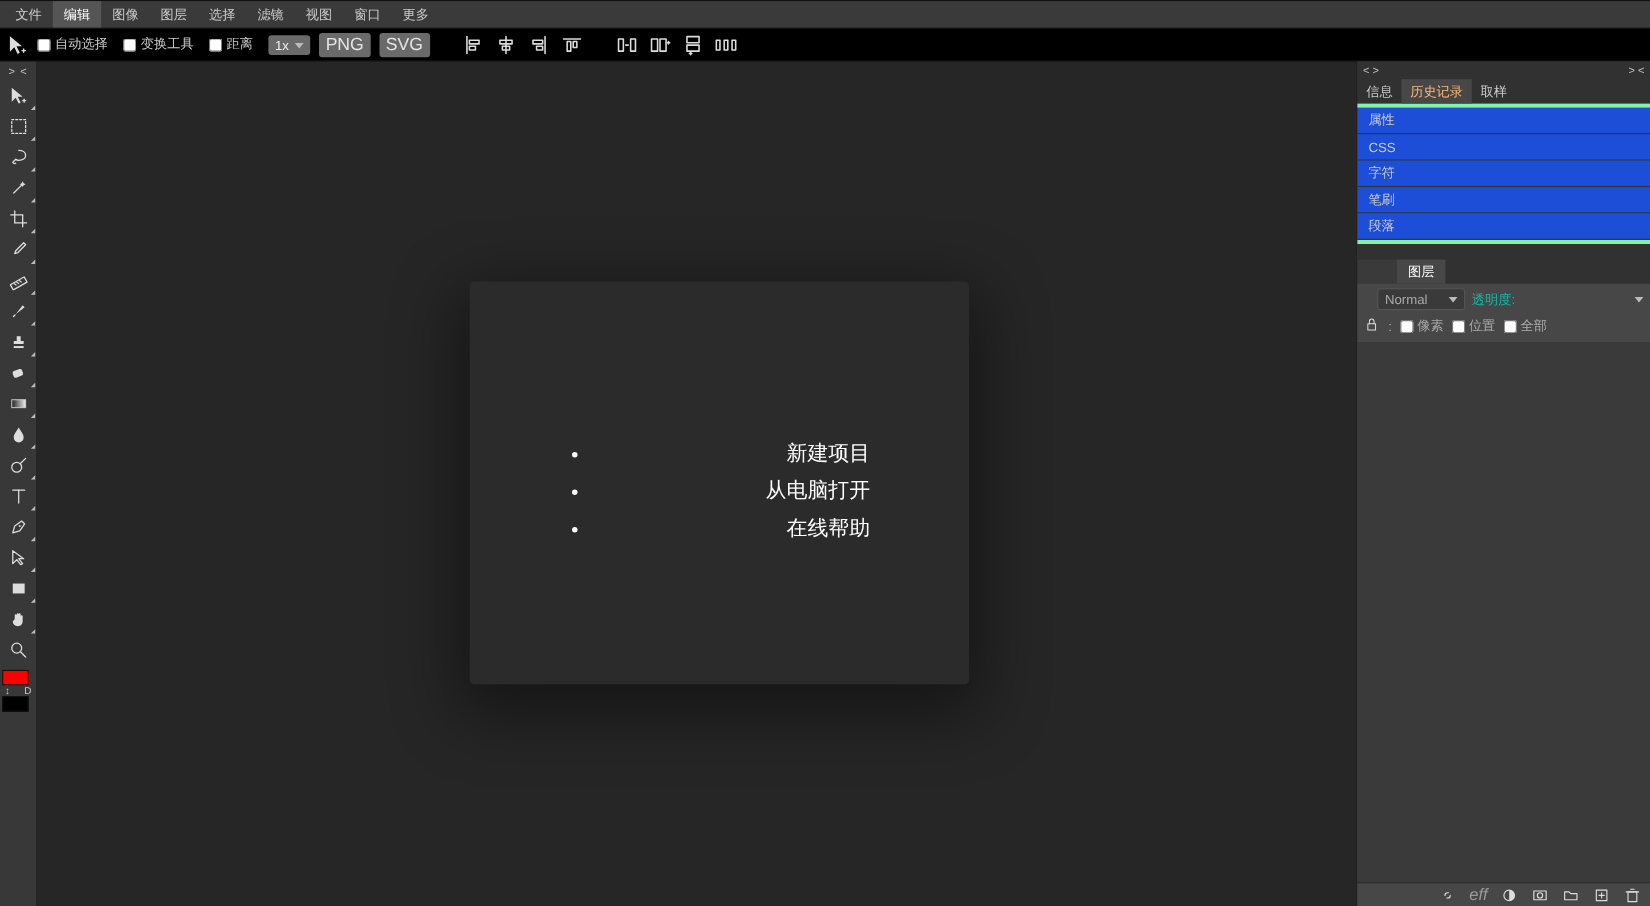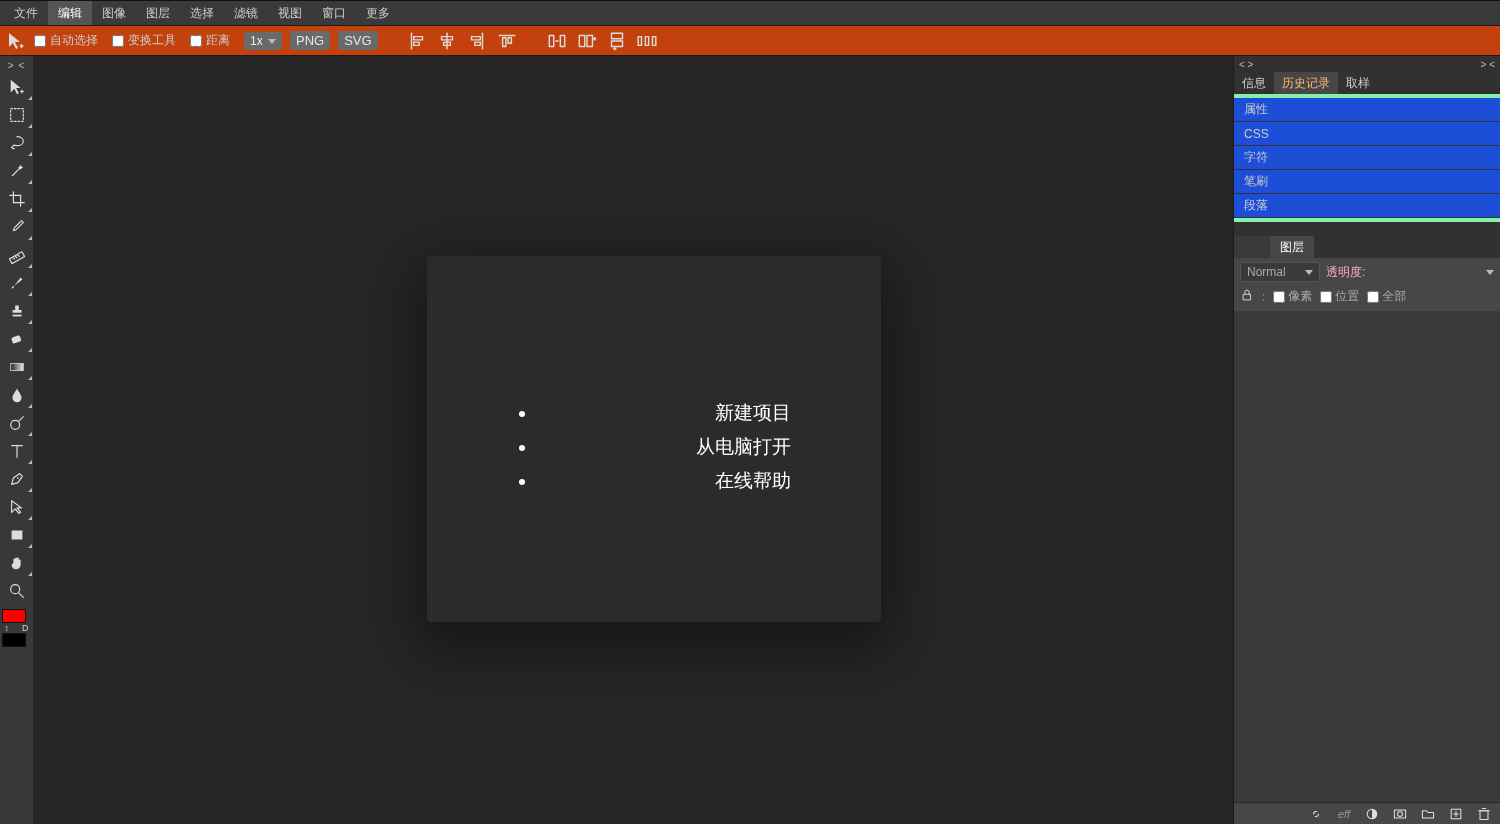--- a/index.html
+++ b/index.html
@@ -29,41 +29,41 @@
     cursor: pointer;
     color: #ccc;
   }
   .menu-item.active {
     background: #555;
     color: #fff;
   }
   
   .options-bar {
     height: 30px;
-    background: #c2410c;
+    background: #000000;
     display: flex;
     align-items: center;
     padding-left: 6px;
     gap: 8px;
     border-bottom: 1px solid #1a1a1a;
   }
   .opt-tool {
     width: 20px; height: 20px;
     display:flex;align-items:center;justify-content:center;
   }
   .chk { width:12px;height:12px;accent-color:#555; }
   .opt-label { color:#ccc; font-size:12px; margin-right:6px;}
   .opt-group {display:flex;align-items:center;gap:4px;}
   .zoom-btn {
     background:#6a6a6a;color:#eee;padding:2px 6px;border-radius:3px;
     font-size:12px;cursor:pointer;
   }
   .fmt-btn {
     background:#6a6a6a;color:#e5e5e5;padding:2px 6px;border-radius:3px;
-    font-size:13px;cursor:pointer;font-weight:500;
+    font-size:16px;cursor:pointer;font-weight:500;
   }
   .align-icon,.dup-icon,.dist-icon {
     width:22px;height:22px;display:flex;align-items:center;justify-content:center;
   }
   
   .main {
     display:flex; height: calc(824px - 56px);
   }
   .toolbox {
     width:33px; background:#383838;
@@ -154,31 +154,32 @@
   .layer-controls {
     background:#474747;padding:4px 6px 6px 6px;font-size:12px;color:#aaa;
     display:flex;flex-direction:column;gap:6px;
   }
   .blend-row {display:flex;align-items:center;gap:6px;}
   .blend-select {
     background:#3a3a3a;color:#aaa;border:1px solid #555;
     height:20px;padding:0 6px;font-size:12px;border-radius:3px;
     display:flex;align-items:center;gap:4px;min-width:80px;
     justify-content:space-between;
-  }
-  .opacity-label{color:#f9a8d4;}
+    margin-left:12px;
+  }
+  .opacity-label{color:#14b8a6;}
   .opacity-toggle{color:#ccc;}
   .lock-row{display:flex;align-items:center;gap:8px;}
   .lock-icon{color:#bbb;}
   .lock-opt{display:flex;align-items:center;gap:3px;}
   .layers-list {flex:1;background:#3a3a3a;}
   .layers-footer {
     height:22px;background:#474747;
     display:flex;align-items:center;justify-content:flex-end;
-    gap:12px;padding:0 8px;color:#9a9a9a;font-size:11px;
+    gap:12px;padding:0 8px;color:#9a9a9a;font-size:15px;
     border-top:1px solid #2a2a2a;
   }
   .footer-ic{width:16px;height:16px;display:flex;align-items:center;justify-content:center;cursor:pointer;}
 
   
   .ic path,.ic line,.ic rect,.ic circle,.ic polyline,.ic polygon{
     stroke:#ddd;stroke-width:1.3;fill:none;stroke-linecap:round;stroke-linejoin:round;
   }
   .ic .fillw{fill:#ddd;stroke:none;}
   .tri-down{width:0;height:0;border-left:4px solid transparent;border-right:4px solid transparent;border-top:5px solid #bbb;}

